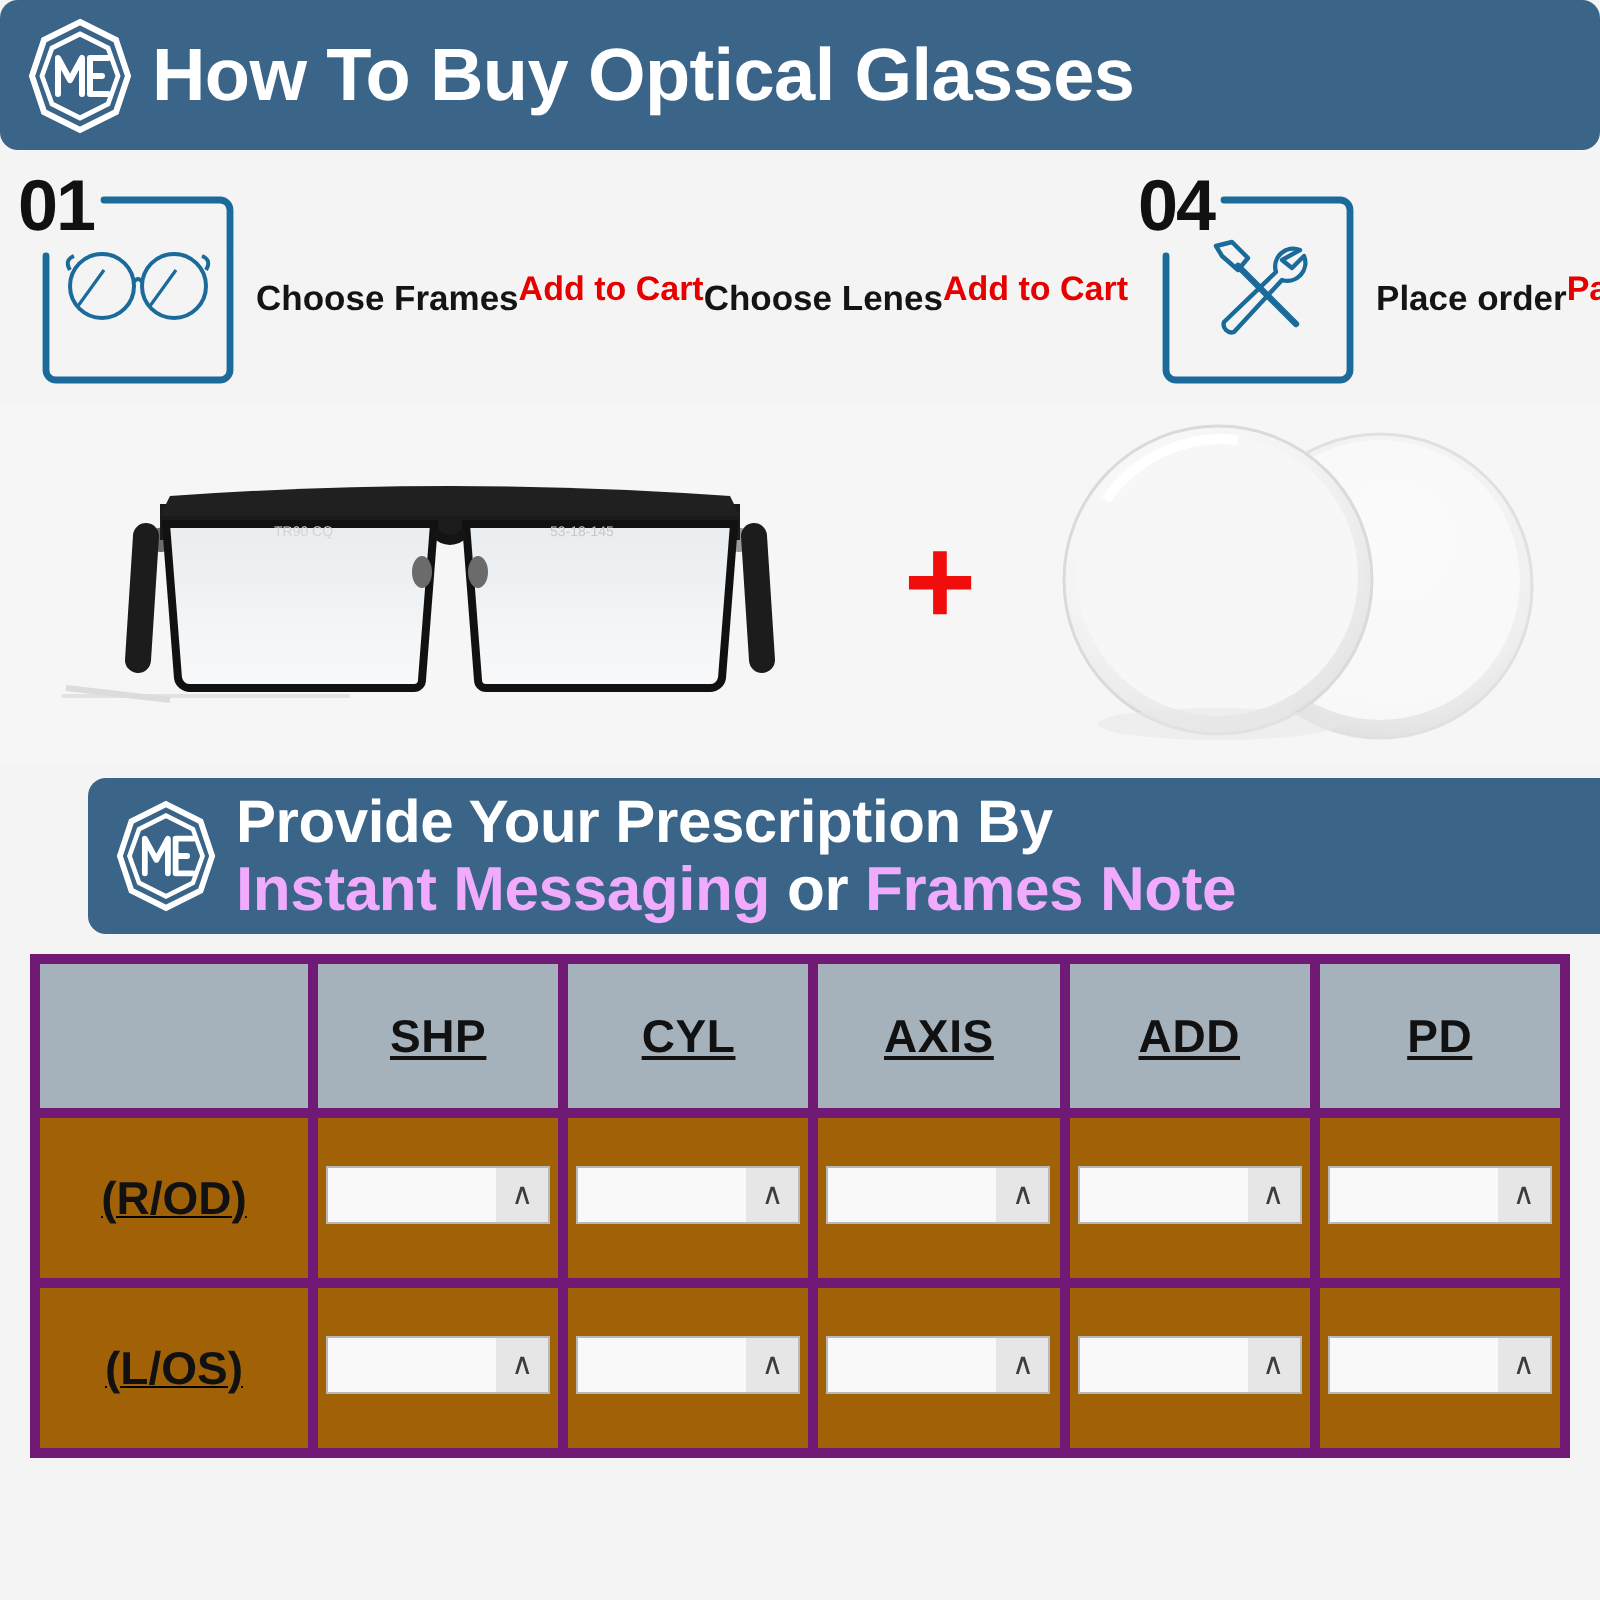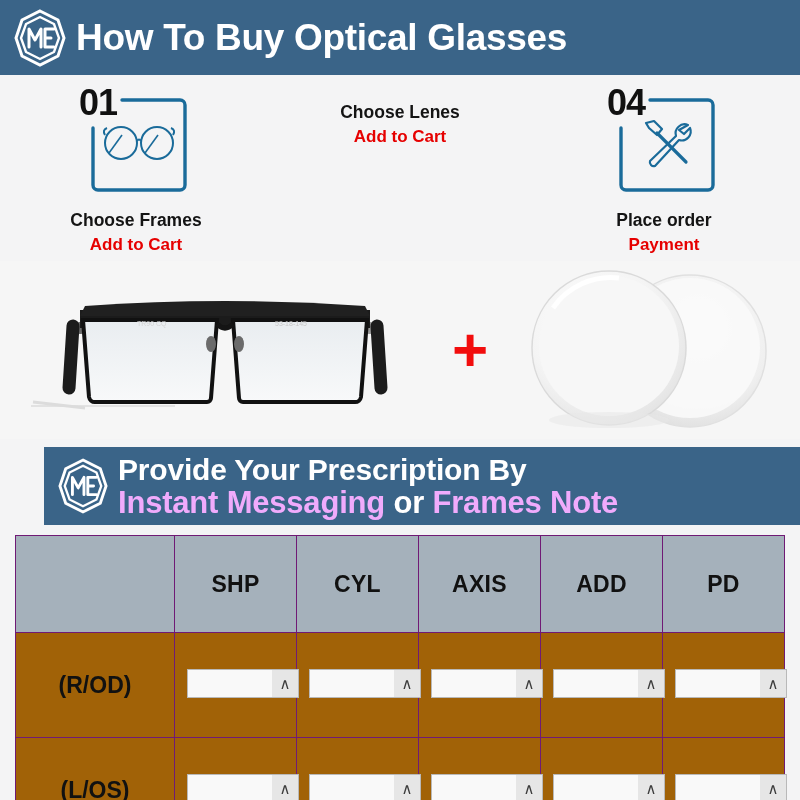--- a/index.html
+++ b/index.html
@@ -10,20 +10,21 @@
     overflow:hidden;
     position:relative;
   }
   
   .banner{
     background:#3a6488;
     width:100%;
     display:flex;
     align-items:center;
     box-sizing:border-box;
+    border-radius:9px;
   }
   #banner-top{height:75px;padding:0 0 0 14px;}
   #banner-mid{height:78px;padding:0 0 0 14px;margin-top:8px;margin-left:44px;}
 
   .logo{
     width:52px;height:58px;flex:0 0 52px;
     margin-right:10px;
   }
   #banner-mid .logo{width:50px;height:56px;flex:0 0 50px;}
 
@@ -48,21 +49,21 @@
   
   .steps{
     display:flex;
     width:100%;
     padding:14px 4px 0 4px;
     box-sizing:border-box;
   }
   .step{
     flex:1 1 0;
     display:flex;
-    flex-direction:column;
+    flex-direction:row;
     align-items:center;
     position:relative;
   }
   .step-box-wrap{
     position:relative;
     width:124px;height:108px;
   }
   .step-num{
     position:absolute;
     left:2px;top:-4px;
@@ -118,22 +119,23 @@
   .lens-wrap{width:290px;height:170px;display:flex;align-items:center;justify-content:center;}
 
   
   .rx-table{
     border-collapse:collapse;
     width:770px;
     margin:10px auto 0 auto;
     table-layout:fixed;
   }
   .rx-table th,.rx-table td{
-    border:1px solid #701a75;
-    padding:12px;
+    border:5px solid #701a75;
+    padding:0;
+    text-decoration:underline;
   }
   .rx-table thead th{
     background:#a5b1bb;
     height:72px;
     font-size:23px;
     font-weight:bold;
     color:#111111;
     text-align:center;
     letter-spacing:0.3px;
   }

